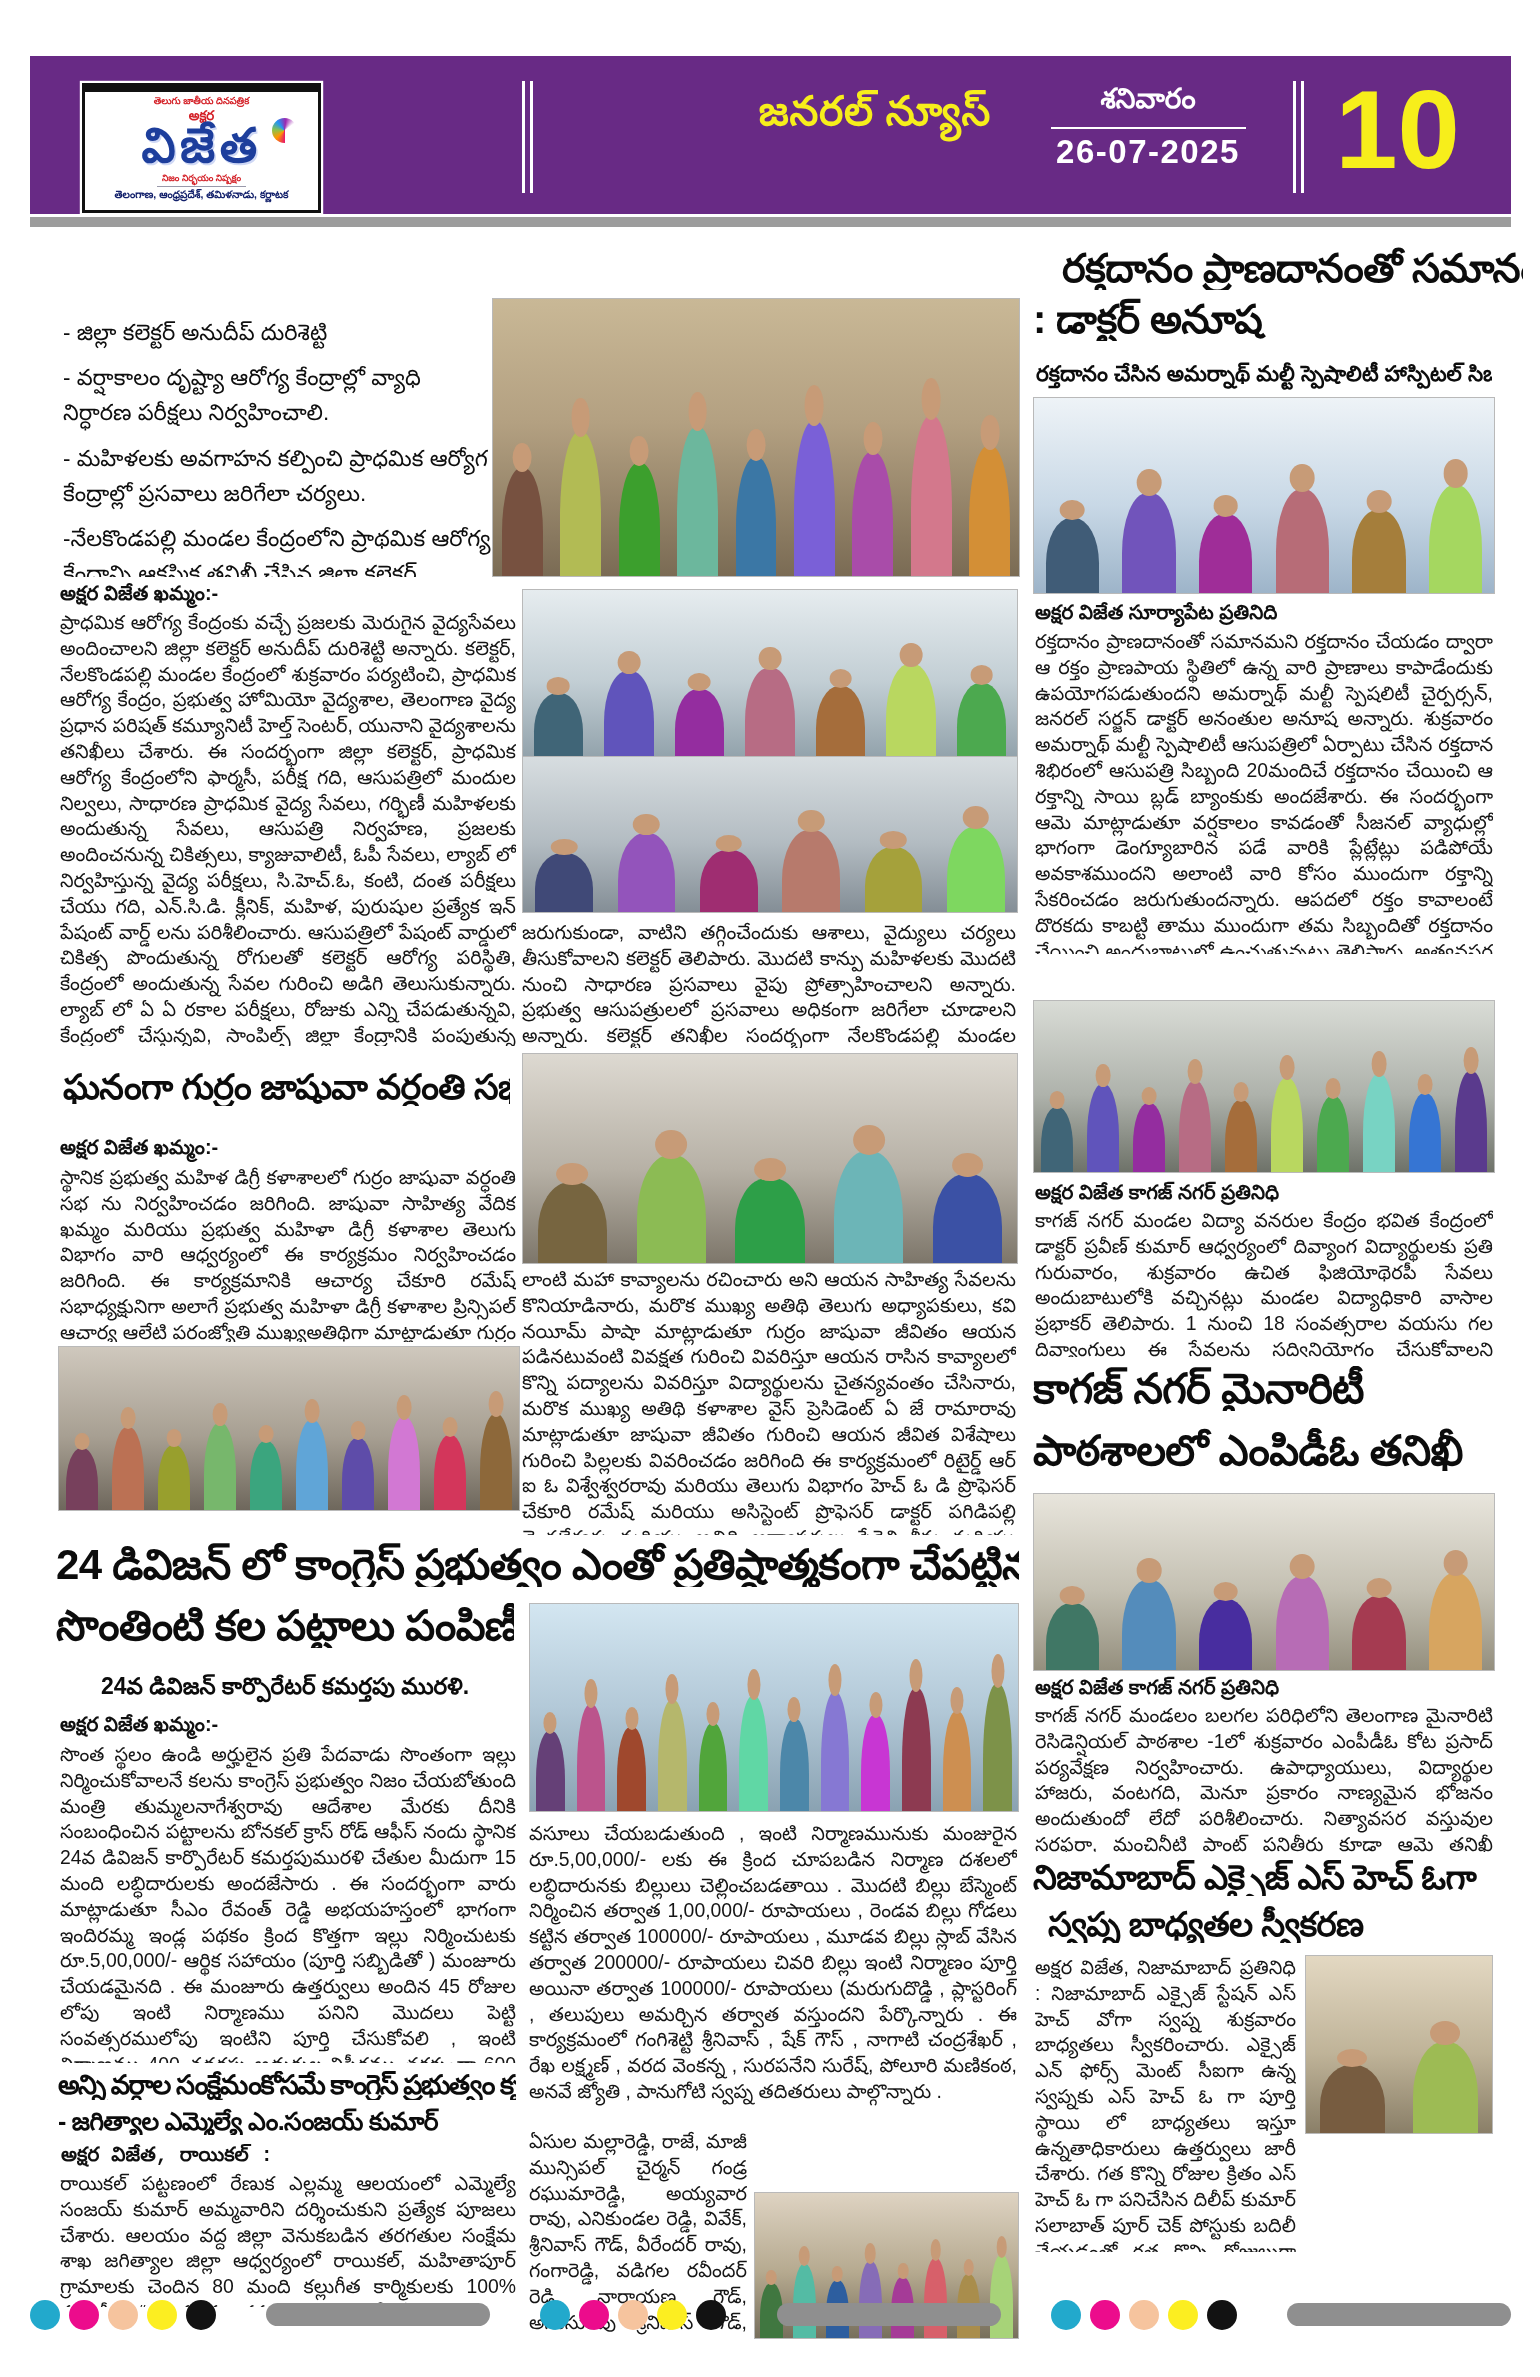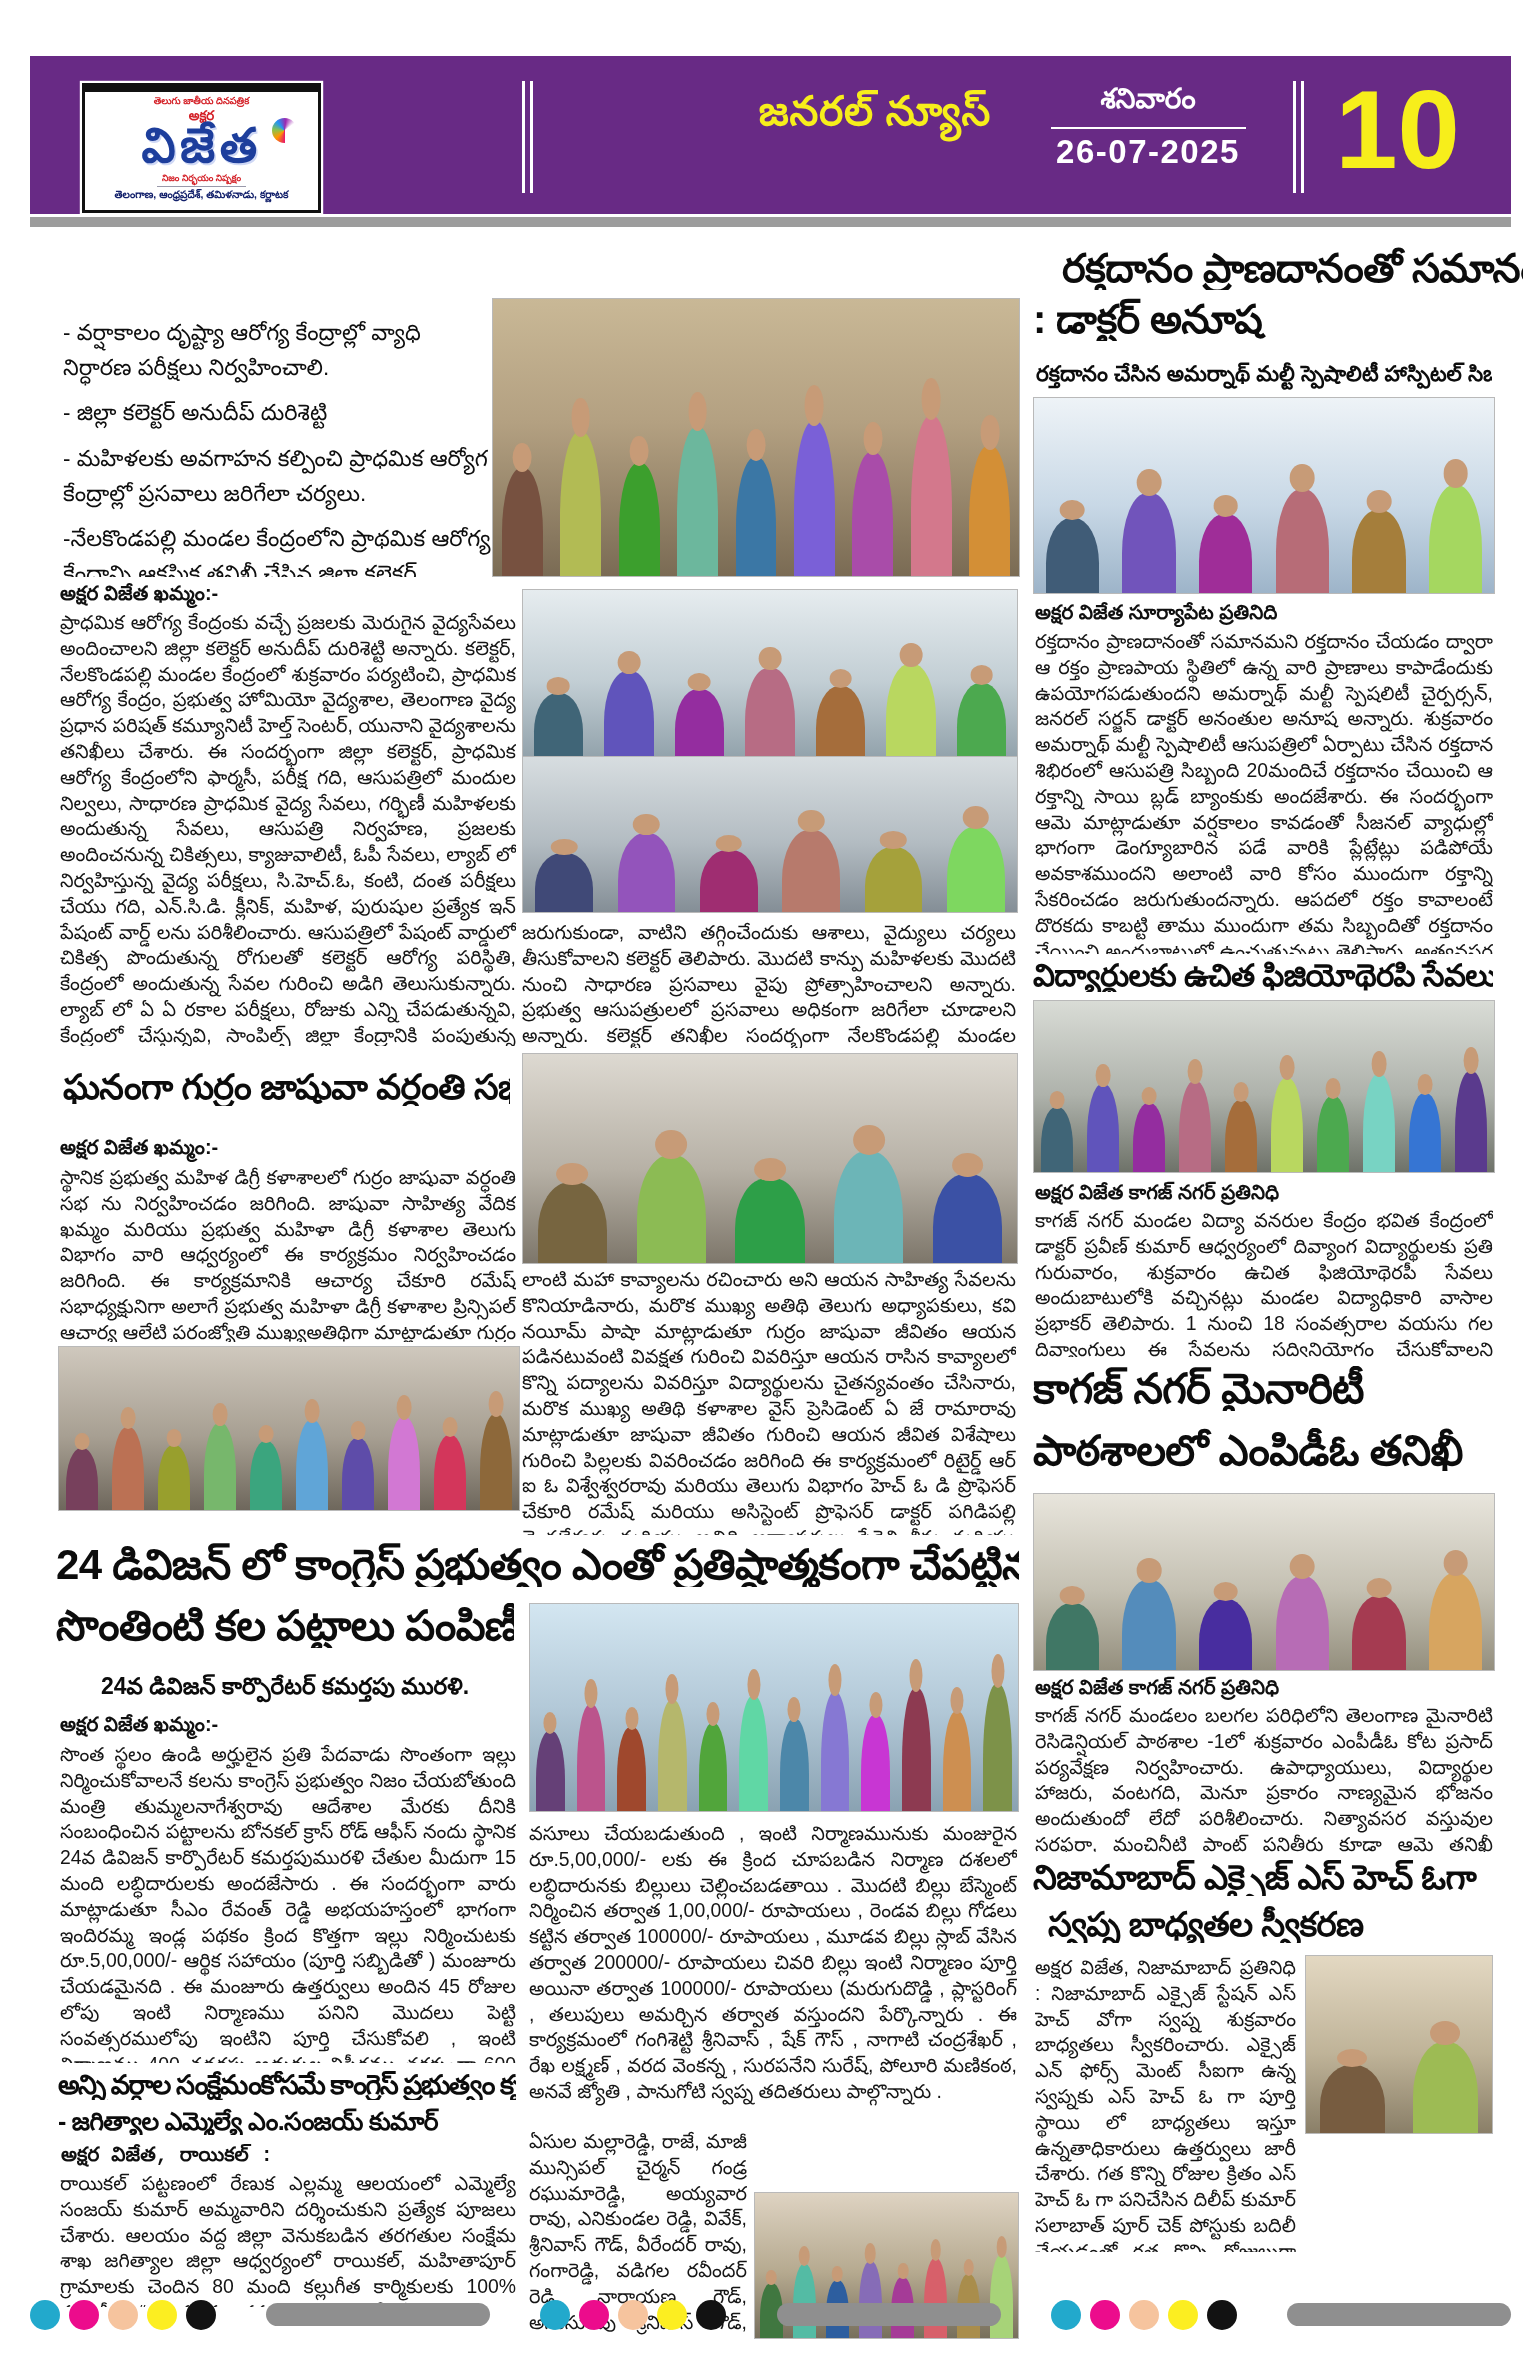--- a/index.html
+++ b/index.html
@@ -75,22 +75,22 @@
   <div class="date-block">
     <div class="weekday">శనివారం</div>
     <div class="date-rule"></div>
     <div class="date">26-07-2025</div>
   </div>
   <div class="vdiv two"></div>
   <div class="page-number">10</div>
   <div class="gray-rule"></div>
 
   <div class="abs bullets" style="left:63px;top:316px;width:429px;height:261px;overflow:hidden;">
+    <div>- జిల్లా కలెక్టర్ అనుదీప్ దురిశెట్టి</div>
     <div>- వర్షాకాలం దృష్ట్యా ఆరోగ్య కేంద్రాల్లో వ్యాధి నిర్ధారణ పరీక్షలు నిర్వహించాలి.</div>
-    <div>- జిల్లా కలెక్టర్ అనుదీప్ దురిశెట్టి</div>
     <div>- మహిళలకు అవగాహన కల్పించి ప్రాధమిక ఆర్యోగ కేంద్రాల్లో ప్రసవాలు జరిగేలా చర్యలు.</div>
     <div>-నేలకొండపల్లి మండల కేంద్రంలోని ప్రాథమిక ఆరోగ్య కేంద్రాన్ని ఆకస్మిక తనిఖీ చేసిన జిల్లా కలెక్టర్.</div>
   </div>
   <div class="photo" style="left:492px;top:298px;width:526px;height:277px;background:linear-gradient(180deg,#c9b896 0%,#b3a081 45%,#7a6b54 100%);">
       <div class="person" style="left: 1.66667%; width: 7.77778%; height: 40%; background: rgb(119, 81, 64);"></div>
       <div class="person" style="left: 12.7778%; width: 7.77778%; height: 53%; background: rgb(178, 187, 84);"></div>
       <div class="person" style="left: 23.8889%; width: 7.77778%; height: 42%; background: rgb(60, 159, 45);"></div>
       <div class="person" style="left: 35%; width: 7.77778%; height: 55%; background: rgb(108, 183, 157);"></div>
       <div class="person" style="left: 46.1111%; width: 7.77778%; height: 44%; background: rgb(59, 119, 165);"></div>
       <div class="person" style="left: 57.2222%; width: 7.77778%; height: 57%; background: rgb(122, 96, 215);"></div>
@@ -187,21 +187,20 @@
       <div class="person" style="left: 2.5%; width: 11.6667%; height: 40%; background: rgb(64, 92, 119);"></div>
       <div class="person" style="left: 19.1667%; width: 11.6667%; height: 53%; background: rgb(113, 84, 187);"></div>
       <div class="person" style="left: 35.8333%; width: 11.6667%; height: 42%; background: rgb(159, 45, 152);"></div>
       <div class="person" style="left: 52.5%; width: 11.6667%; height: 55%; background: rgb(183, 108, 119);"></div>
       <div class="person" style="left: 69.1667%; width: 11.6667%; height: 44%; background: rgb(165, 126, 59);"></div>
       <div class="person" style="left: 85.8333%; width: 11.6667%; height: 57%; background: rgb(165, 215, 96);"></div>
     </div>
   <div class="abs byline" style="left:1035px;top:601px;width:456px;">అక్షర విజేత సూర్యాపేట ప్రతినిది</div>
   <div class="abs body" style="left:1035px;top:629px;width:458px;height:325px;">రక్తదానం ప్రాణదానంతో సమానమని రక్తదానం చేయడం ద్వారా ఆ రక్తం ప్రాణపాయ స్థితిలో ఉన్న వారి ప్రాణాలు కాపాడేందుకు ఉపయోగపడుతుందని అమర్నాథ్ మల్టీ స్పెషలిటీ చైర్పర్సన్, జనరల్ సర్జన్ డాక్టర్ అనంతుల అనూష అన్నారు. శుక్రవారం అమర్నాథ్ మల్టీ స్పెషాలిటీ ఆసుపత్రిలో ఏర్పాటు చేసిన రక్తదాన శిభిరంలో ఆసుపత్రి సిబ్బంది 20మందిచే రక్తదానం చేయించి ఆ రక్తాన్ని సాయి బ్లడ్ బ్యాంకుకు అందజేశారు. ఈ సందర్భంగా ఆమె మాట్లాడుతూ వర్షకాలం కావడంతో సీజనల్ వ్యాధుల్లో భాగంగా డెంగ్యూబారిన పడే వారికి ప్లేట్లేట్లు పడిపోయే అవకాశముందని అలాంటి వారి కోసం ముందుగా రక్తాన్ని సేకరించడం జరుగుతుందన్నారు. ఆపదలో రక్తం కావాలంటే దొరకదు కాబట్టి తాము ముందుగా తమ సిబ్బందితో రక్తదానం చేయించి అందుబాటులో ఉంచుతున్నట్లు తెలిపారు. అత్యవసర సమయాల్లో రక్తం అవసరమున్న వారు సాయి బ్లడ్ బ్యాంకు ను సంప్రదించాలన్నారు. ఈ కార్యక్రమంలో డాక్టర్ అఖిల్ నాయక్, డాక్టర్ జి.రాగినితో పాటు ఆస్పత్రి సిబ్బంది ఉన్నారు.</div>
 
-  <div class="abs headline nowrap" style="left:1033px;top:959px;width:460px;font-size:31px;">విద్యార్థులకు ఉచిత ఫిజియోథెరపి సేవలు</div>
   <div class="photo" style="left:1033px;top:1000px;width:460px;height:171px;background:linear-gradient(180deg,#d9dcd6 0%,#aeb2ab 55%,#6e7269 100%);">
       <div class="person" style="left: 1.5%; width: 7%; height: 40%; background: rgb(64, 101, 119);"></div>
       <div class="person" style="left: 11.5%; width: 7%; height: 53%; background: rgb(96, 84, 187);"></div>
       <div class="person" style="left: 21.5%; width: 7%; height: 42%; background: rgb(148, 45, 159);"></div>
       <div class="person" style="left: 31.5%; width: 7%; height: 55%; background: rgb(183, 108, 132);"></div>
       <div class="person" style="left: 41.5%; width: 7%; height: 44%; background: rgb(165, 109, 59);"></div>
       <div class="person" style="left: 51.5%; width: 7%; height: 57%; background: rgb(185, 215, 96);"></div>
       <div class="person" style="left: 61.5%; width: 7%; height: 46%; background: rgb(76, 169, 79);"></div>
       <div class="person" style="left: 71.5%; width: 7%; height: 59%; background: rgb(120, 211, 195);"></div>
       <div class="person" style="left: 81.5%; width: 7%; height: 48%; background: rgb(54, 117, 211);"></div>

